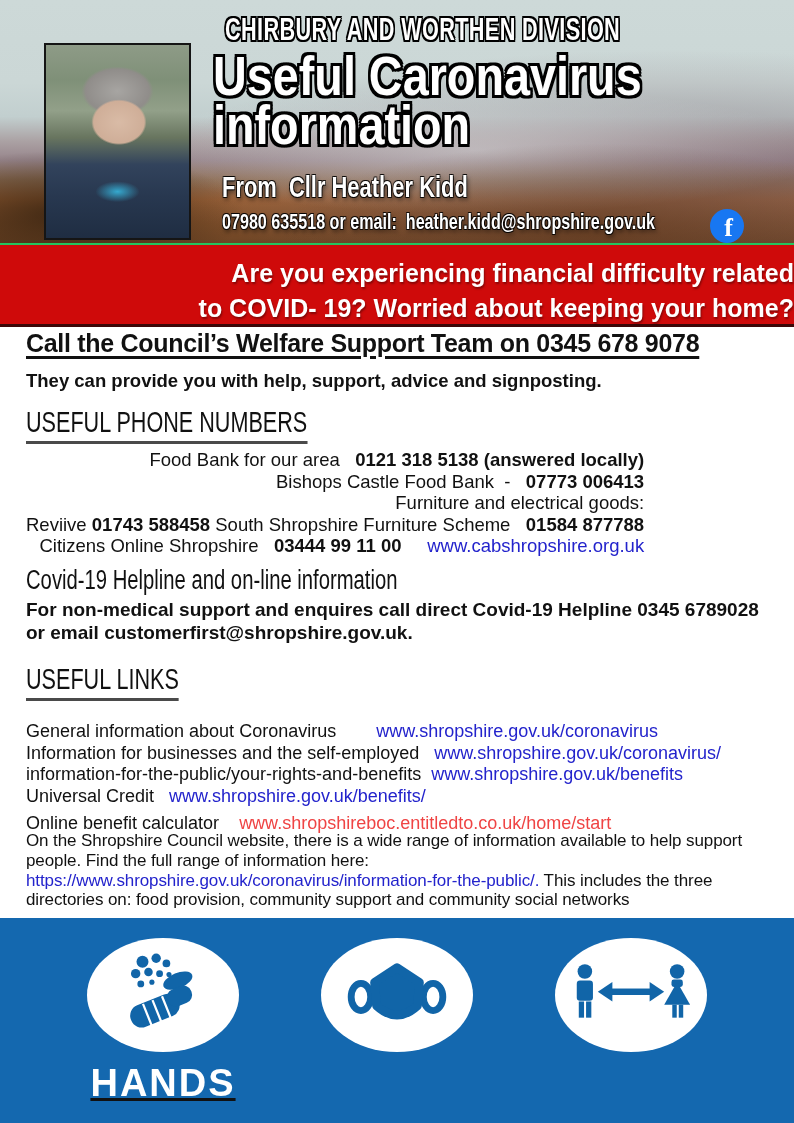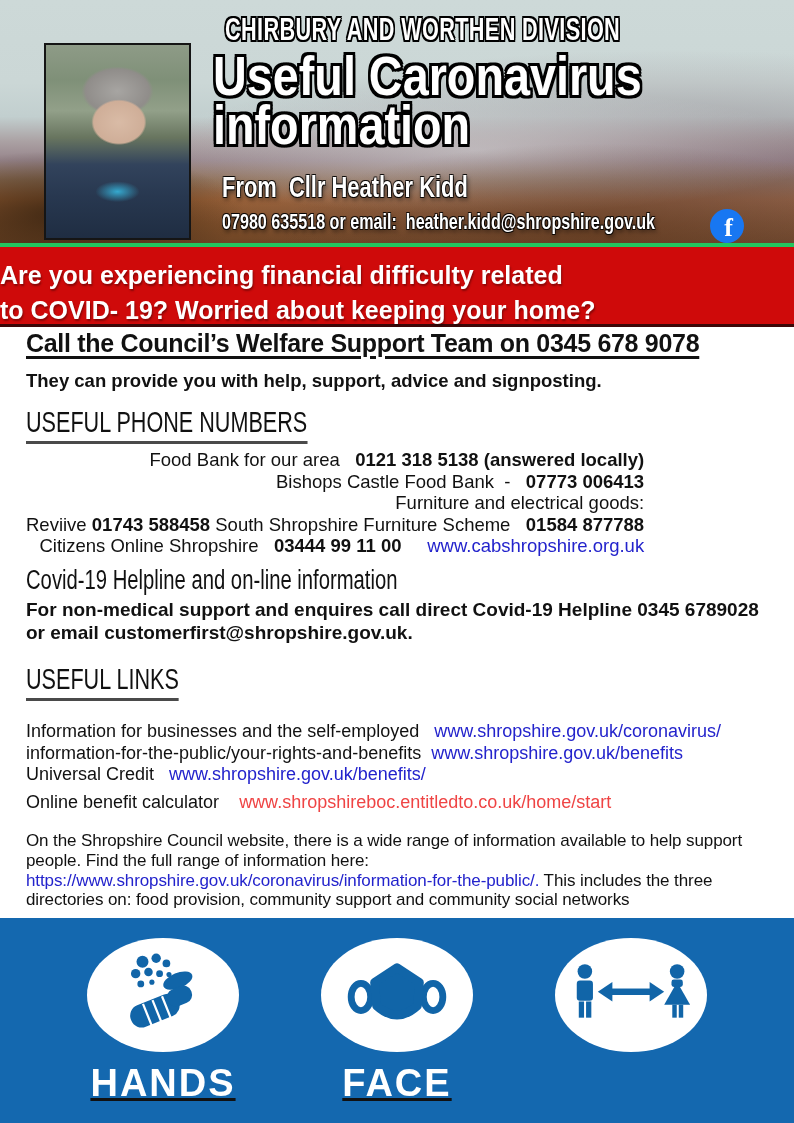--- a/index.html
+++ b/index.html
@@ -31,22 +31,22 @@
   .byline .cond{transform:scaleX(.73);}
   .contact{left:222px;top:210px;font-size:21.5px;}
   .contact .cond{transform:scaleX(.75);}
   .outl2{text-shadow:-2px -2px 0 #000,2px -2px 0 #000,-2px 2px 0 #000,2px 2px 0 #000,-2px 0 0 #000,2px 0 0 #000,0 -2px 0 #000,0 2px 0 #000;}
   .outl3{text-shadow:-3px -3px 0 #000,3px -3px 0 #000,-3px 3px 0 #000,3px 3px 0 #000,-3px 0 0 #000,3px 0 0 #000,0 -3px 0 #000,0 3px 0 #000;}
   .shdw{text-shadow:-1px -1px 0 rgba(0,0,0,.8),1px -1px 0 rgba(0,0,0,.8),-1px 1px 0 rgba(0,0,0,.8),1px 1px 0 rgba(0,0,0,.8),2px 3px 5px rgba(0,0,0,.55);}
   .fb{position:absolute;left:710px;top:209px;width:34px;height:34px;}
 
   
   .alert{position:absolute;left:0;top:243px;width:794px;height:84px;background:#cf0a0a;
-         border-top:4px solid #22c55e;border-bottom:3px solid #3c0707;box-sizing:border-box;
-         text-align:left;padding-top:11px;}
+         border-top:2px solid #22c55e;border-bottom:3px solid #3c0707;box-sizing:border-box;
+         text-align:right;padding-top:11px;}
   .alert-l{color:#fff;font-weight:bold;font-size:25px;line-height:35px;text-shadow:1px 2px 2px rgba(0,0,0,.35);}
 
   
   .abs{position:absolute;left:26px;}
   .welfare-h{top:329px;margin:0;font-size:25px;font-weight:bold;letter-spacing:-.3px;white-space:pre;
              text-decoration:underline;text-decoration-thickness:2.5px;text-underline-offset:4px;}
   .welfare-s{top:370px;margin:0;font-size:18.5px;font-weight:bold;white-space:pre;}
   .sec{margin:0;font-size:30px;font-weight:normal;}
   .sec .cond{transform:scaleX(.72);}
   .sec.u .cond{border-bottom:3px solid #4a4a4a;padding-bottom:2px;}
@@ -110,20 +110,21 @@
     <div class="line"><span>Reviive </span><b>01743 588458</b><span> South Shropshire Furniture Scheme   </span><b>01584 877788</b></div>
     <div class="line"><span>Citizens Online Shropshire   </span><b>03444 99 11 00</b><span>     </span><a class="blue" href="#">www.cabshropshire.org.uk</a></div>
   </div>
 
   <h2 class="abs sec covid-h"><span class="cond">Covid-19 Helpline and on-line information</span></h2>
   <p class="abs blist"><span>For non-medical support and enquires call direct Covid-19 Helpline 0345 6789028</span><br><span>or email customerfirst@shropshire.gov.uk.</span></p>
 
   <h2 class="abs sec u links-h"><span class="cond">USEFUL LINKS</span></h2>
 
   <div class="abs llist">
+    <div class="line"><span>General information about Coronavirus        </span><a class="blue" href="#">www.shropshire.gov.uk/coronavirus</a></div>
     <div class="line"><span>Information for businesses and the self-employed   </span><a class="blue" href="#">www.shropshire.gov.uk/coronavirus/</a></div>
     <div class="line"><span>information-for-the-public/your-rights-and-benefits  </span><a class="blue" href="#">www.shropshire.gov.uk/benefits</a></div>
     <div class="line"><span>Universal Credit   </span><a class="blue" href="#">www.shropshire.gov.uk/benefits/</a></div>
     <div class="line last"><span>Online benefit calculator    </span><a class="redl" href="#">www.shropshireboc.entitledto.co.uk/home/start</a></div>
   </div>
 
   <p class="abs para"><span>On the Shropshire Council website, there is a wide range of information available to help support people. Find the full range of information here: </span><a class="blue" href="#">https://www.shropshire.gov.uk/coronavirus/information-for-the-public/.</a><span> This includes the three directories on: food provision, community support and community social networks</span></p>
 
   <footer class="campaign">
     <div class="citem">
@@ -153,21 +154,20 @@
     <div class="citem">
       <div class="cellipse">
         <span class="cicon">
           <svg width="100" height="78" viewBox="0 0 100 80">
             <ellipse cx="13" cy="42" rx="10" ry="14" fill="none" stroke="#1165a8" stroke-width="7"></ellipse>
             <ellipse cx="87" cy="42" rx="10" ry="14" fill="none" stroke="#1165a8" stroke-width="7"></ellipse>
             <path d="M50 12 L73 27 L71 51 Q50 70 29 51 L27 27 Z" fill="#1165a8" stroke="#1165a8" stroke-width="9" stroke-linejoin="round"></path>
           </svg>
         </span>
       </div>
-      <div class="clabel">FACE</div>
     </div>
     <div class="citem">
       <div class="cellipse">
         <span class="cicon">
           <svg width="122" height="68" viewBox="0 0 150 84" fill="#1165a8">
             <circle cx="18" cy="13" r="9"></circle>
             <rect x="8" y="24" width="20" height="25" rx="4"></rect>
             <rect x="10.5" y="50" width="6.5" height="20"></rect>
             <rect x="19.5" y="50" width="6.5" height="20"></rect>
             <circle cx="132" cy="13" r="9"></circle>

